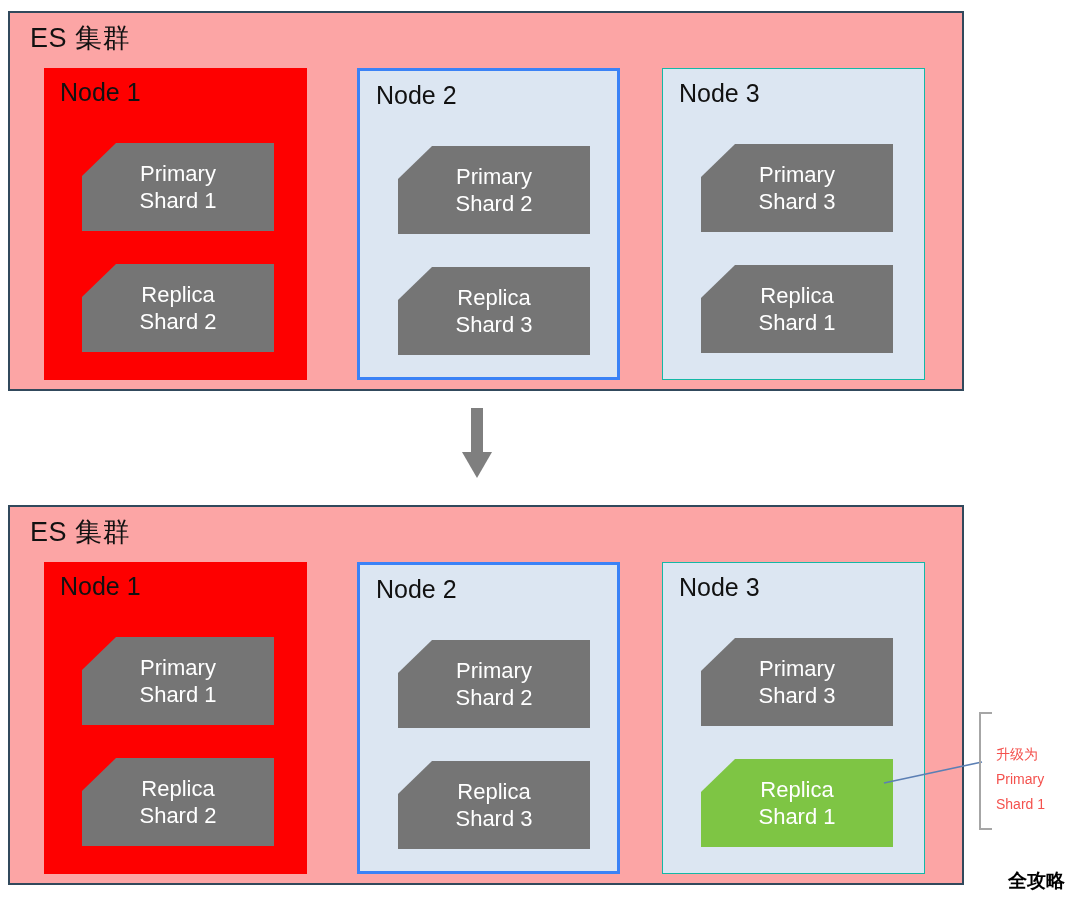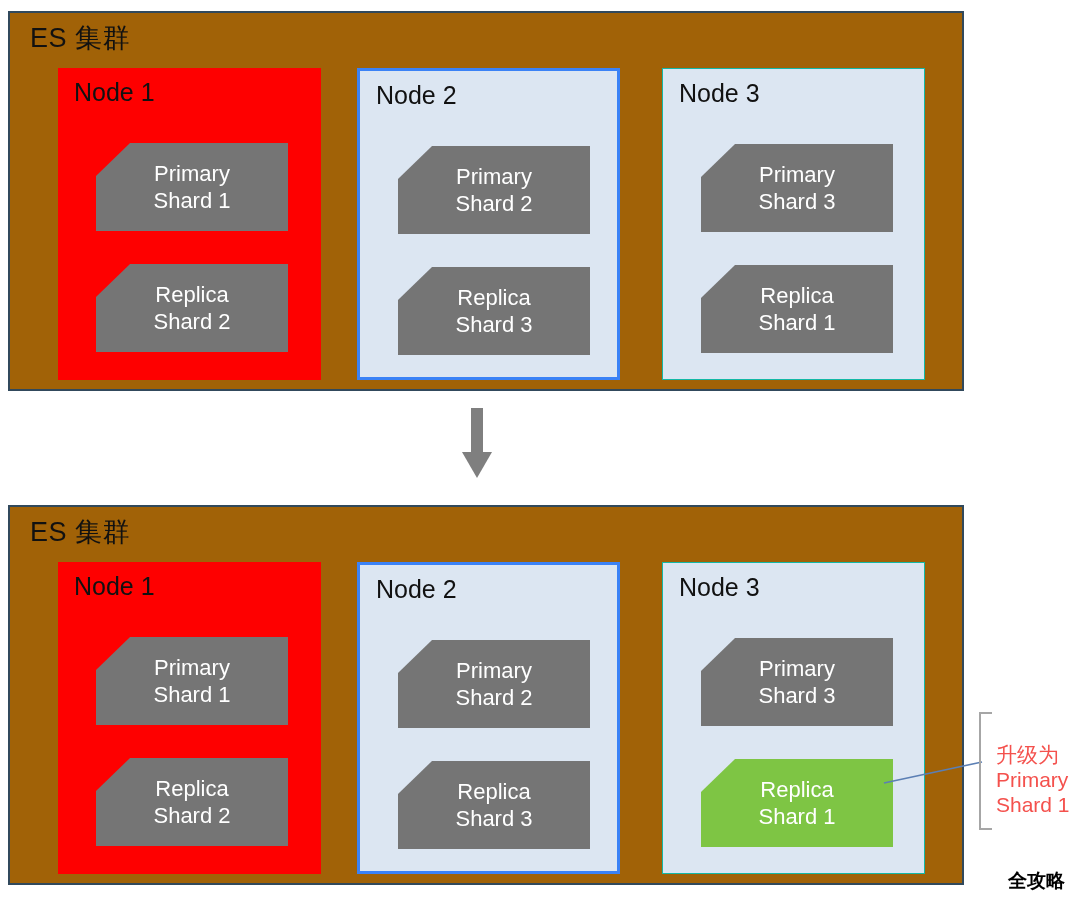--- a/index.html
+++ b/index.html
@@ -12,21 +12,21 @@
     height: 902px;
     position: relative;
     font-family: "Liberation Sans", "DejaVu Sans", sans-serif;
     overflow: hidden;
   }
 
   
   .cluster {
     position: absolute;
     box-sizing: border-box;
-    background: #a16207;
+    background: #fca5a5;
     border: 2px solid #31495c;
   }
   #cluster-top    { left: 8px;  top: 11px;  width: 956px; height: 380px; }
   #cluster-bottom { left: 8px;  top: 505px; width: 956px; height: 380px; }
 
   .cluster-title {
     position: absolute;
     left: 20px;
     top: 8px;
     font-size: 27px;
@@ -37,21 +37,21 @@
   }
 
   
   .node {
     position: absolute;
     box-sizing: border-box;
     top: 55px;
     width: 263px;
     height: 312px;
   }
-  .node-1 { left: 48px;  background: #fe0000; padding-left: 32px; }
+  .node-1 { left: 34px;  background: #fe0000; padding-left: 32px; }
   .node-2 { left: 347px; background: #dce6f2; border: 3px solid #3b82f6; }
   .node-3 { left: 652px; background: #dce6f2; border: 1px solid #14b8a6; }
 
   .node-title {
     position: absolute;
     left: 16px;
     top: 8px;
     font-size: 25px;
     line-height: 32px;
     color: #111111;
@@ -117,21 +117,21 @@
     width: 13px;
     height: 118px;
     box-sizing: border-box;
     border: 2px solid #a6a6a6;
     border-right: none;
   }
   .callout-text {
     position: absolute;
     left: 996px;
     top: 742px;
-    font-size: 21px;
+    font-size: 14px;
     line-height: 25px;
     color: #f4514d;
     white-space: nowrap;
   }
   .callout-line {
     position: absolute;
     left: 884px;
     top: 762px;
     width: 98px;
     height: 22px;

